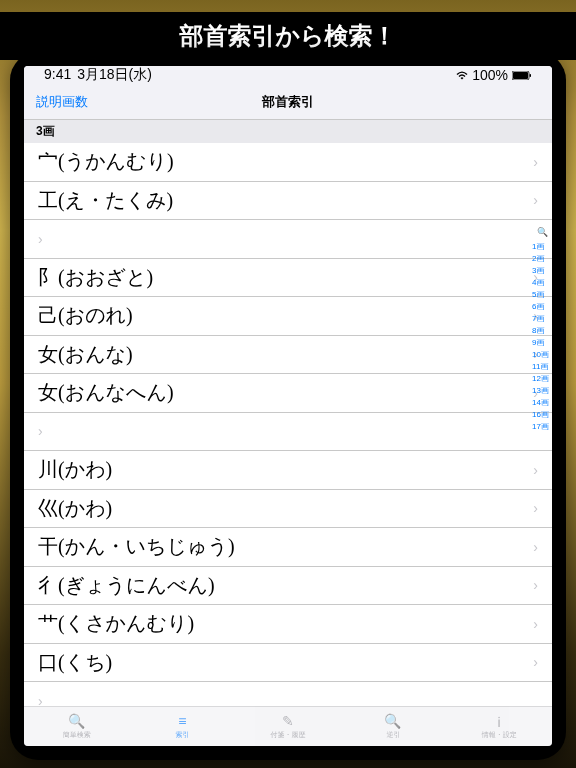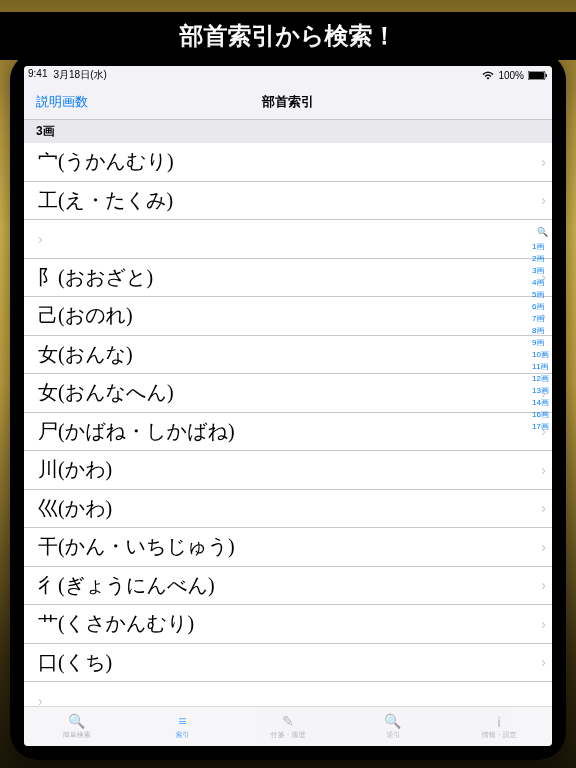--- a/index.html
+++ b/index.html
@@ -41,22 +41,22 @@
       overflow: hidden;
       display: flex;
       flex-direction: column;
       position: relative;
     }
     .status-bar {
       height: 18px;
       display: flex;
       align-items: center;
       justify-content: space-between;
-      padding: 0 4px;
-      font-size: 10px;
+      padding: 0 20px;
+      font-size: 14px;
       color: #000;
       background: #f2f2f7;
     }
     .status-left { display: flex; gap: 6px; }
     .status-right { display: flex; align-items: center; gap: 4px; justify-content: flex-end; }
     .wifi-icon, .battery-icon { display: inline-flex; align-items: center; }
     .nav-bar {
       height: 36px;
       display: flex;
       align-items: center;
@@ -89,21 +89,21 @@
       flex: 1;
       overflow: hidden;
       background: #fff;
       position: relative;
     }
     .list-item {
       height: 38.5px;
       display: flex;
       align-items: center;
       justify-content: space-between;
-      padding: 0 6px 0 14px;
+      padding: 0 14px 0 14px;
       border-bottom: 0.5px solid #c8c8c8;
       font-size: 20px;
       font-family: "Hiragino Mincho ProN", serif;
       color: #000;
       cursor: pointer;
     }
     .chevron {
       color: #c7c7cc;
       font-size: 14px;
       font-family: sans-serif;
@@ -206,21 +206,20 @@
           </div>
           <div class="list-item">
             <span>女(おんな)</span>
             <span class="chevron">›</span>
           </div>
           <div class="list-item">
             <span>女(おんなへん)</span>
             <span class="chevron">›</span>
           </div>
           <div class="list-item">
-            <span>尸(かばね・しかばね)</span>
             <span class="chevron">›</span>
           </div>
           <div class="list-item">
             <span>川(かわ)</span>
             <span class="chevron">›</span>
           </div>
           <div class="list-item">
             <span>巛(かわ)</span>
             <span class="chevron">›</span>
           </div>

